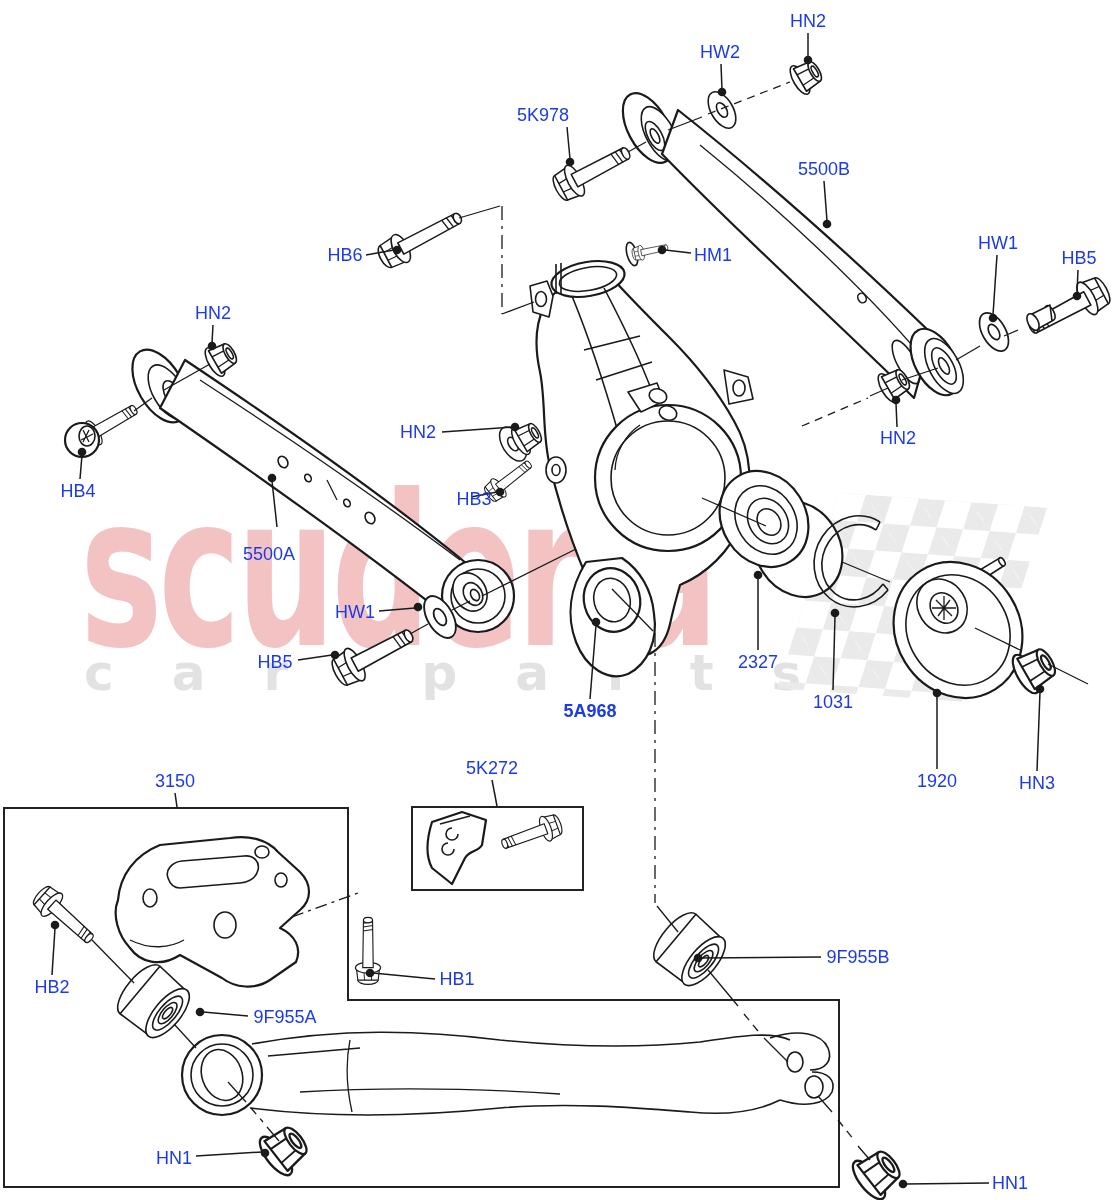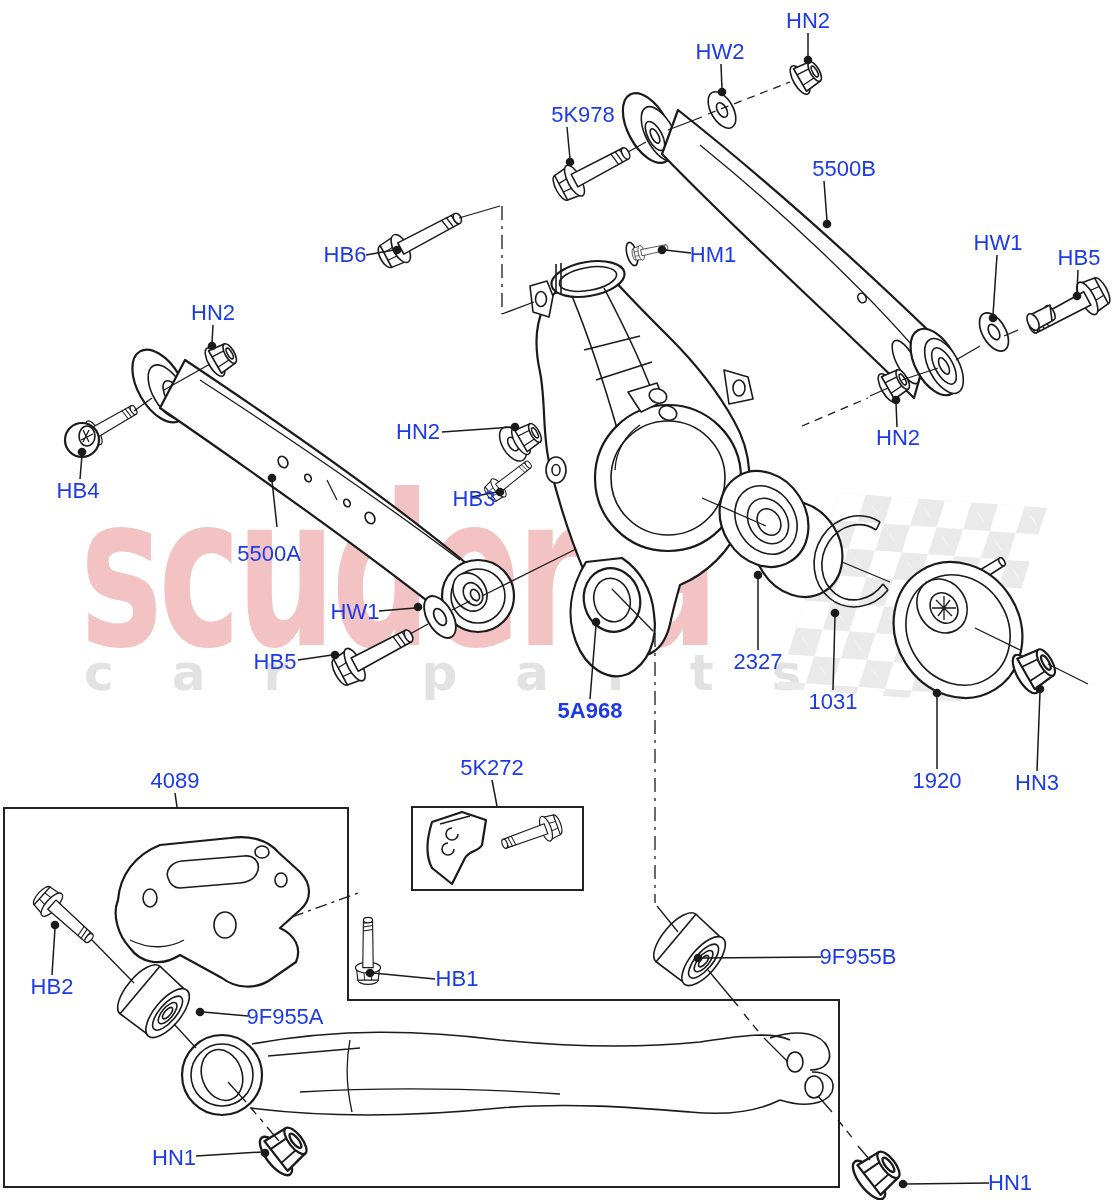--- a/index.html
+++ b/index.html
@@ -18,21 +18,21 @@
              linear-gradient(45deg,#eaeaea 25%,transparent 25%,transparent 75%,#eaeaea 75%);
            background-size:54px 54px;background-position:0 0,27px 27px;
            transform:skewX(-14deg) rotate(4deg);}
   svg{position:absolute;left:0;top:0;}
   .part{fill:#ffffff;stroke:#1a1a1a;stroke-width:2.2;stroke-linejoin:round;}
   .part2{fill:#ffffff;stroke:#1a1a1a;stroke-width:1.6;stroke-linejoin:round;}
   .ln{fill:none;stroke:#1a1a1a;stroke-width:1.6;}
   .thin{fill:none;stroke:#1a1a1a;stroke-width:1.3;}
   .box{fill:none;stroke:#222222;stroke-width:2;}
   #labels-layer{position:absolute;left:0;top:0;width:100%;height:100%;}
-  .part-label{position:absolute;transform:translate(-50%,-50%);font-size:22px;
+  .part-label{position:absolute;transform:translate(-50%,-50%);font-size:18px;
               color:#1c3ae8;white-space:nowrap;}
 </style>
 </head>
 <body>
 
 <div id="stage">
 
   <div id="wm-word">scuderia</div>
   <div id="wm-sub">car parts</div>
   <div id="wm-flag"></div>
@@ -327,40 +327,40 @@
         <polyline points="196,1156 262,1152" fill="none" stroke="#1a1a1a" stroke-width="1.5"></polyline>
         <circle cx="265" cy="1153" r="4.3" fill="#1a1a1a"></circle>
         <polyline points="989,1183 906,1184" fill="none" stroke="#1a1a1a" stroke-width="1.5"></polyline>
         <circle cx="903" cy="1184" r="4.3" fill="#1a1a1a"></circle>
       </g>
   </svg>
 
   <div id="labels-layer">
       <div class="part-label" style="left: 808px; top: 21px;">HN2</div>
       <div class="part-label" style="left: 720px; top: 52px;">HW2</div>
-      <div class="part-label" style="left: 583px; top: 115px;">5K978</div>
-      <div class="part-label" style="left: 824px; top: 169px; margin-left: 20px;">5500B</div>
+      <div class="part-label" style="left: 543px; top: 115px;">5K978</div>
+      <div class="part-label" style="left: 824px; top: 169px;">5500B</div>
       <div class="part-label" style="left: 998px; top: 243px;">HW1</div>
       <div class="part-label" style="left: 1079px; top: 258px;">HB5</div>
       <div class="part-label" style="left: 345px; top: 255px;">HB6</div>
       <div class="part-label" style="left: 713px; top: 255px;">HM1</div>
       <div class="part-label" style="left: 213px; top: 313px;">HN2</div>
       <div class="part-label" style="left: 898px; top: 438px;">HN2</div>
       <div class="part-label" style="left: 418px; top: 432px;">HN2</div>
       <div class="part-label" style="left: 78px; top: 491px;">HB4</div>
       <div class="part-label" style="left: 448px; top: 499px; margin-left: 26px;">HB3</div>
       <div class="part-label" style="left: 269px; top: 539px; margin-top: 15px;">5500A</div>
       <div class="part-label" style="left: 355px; top: 612px;">HW1</div>
       <div class="part-label" style="left: 275px; top: 662px;">HB5</div>
       <div class="part-label" style="left: 758px; top: 662px;">2327</div>
       <div class="part-label" style="left: 833px; top: 702px;">1031</div>
       <div class="part-label" style="left: 590px; top: 711px; font-weight: bold;">5A968</div>
       <div class="part-label" style="left: 937px; top: 781px;">1920</div>
       <div class="part-label" style="left: 1037px; top: 783px;">HN3</div>
-      <div class="part-label" style="left: 175px; top: 781px;">4089</div>
+      <div class="part-label" style="left: 175px; top: 781px;">3150</div>
       <div class="part-label" style="left: 492px; top: 768px;">5K272</div>
       <div class="part-label" style="left: 52px; top: 987px;">HB2</div>
       <div class="part-label" style="left: 285px; top: 1017px;">9F955A</div>
       <div class="part-label" style="left: 457px; top: 979px;">HB1</div>
       <div class="part-label" style="left: 858px; top: 957px;">9F955B</div>
       <div class="part-label" style="left: 174px; top: 1158px;">HN1</div>
       <div class="part-label" style="left: 1010px; top: 1183px;">HN1</div>
     </div>
 </div>
 

